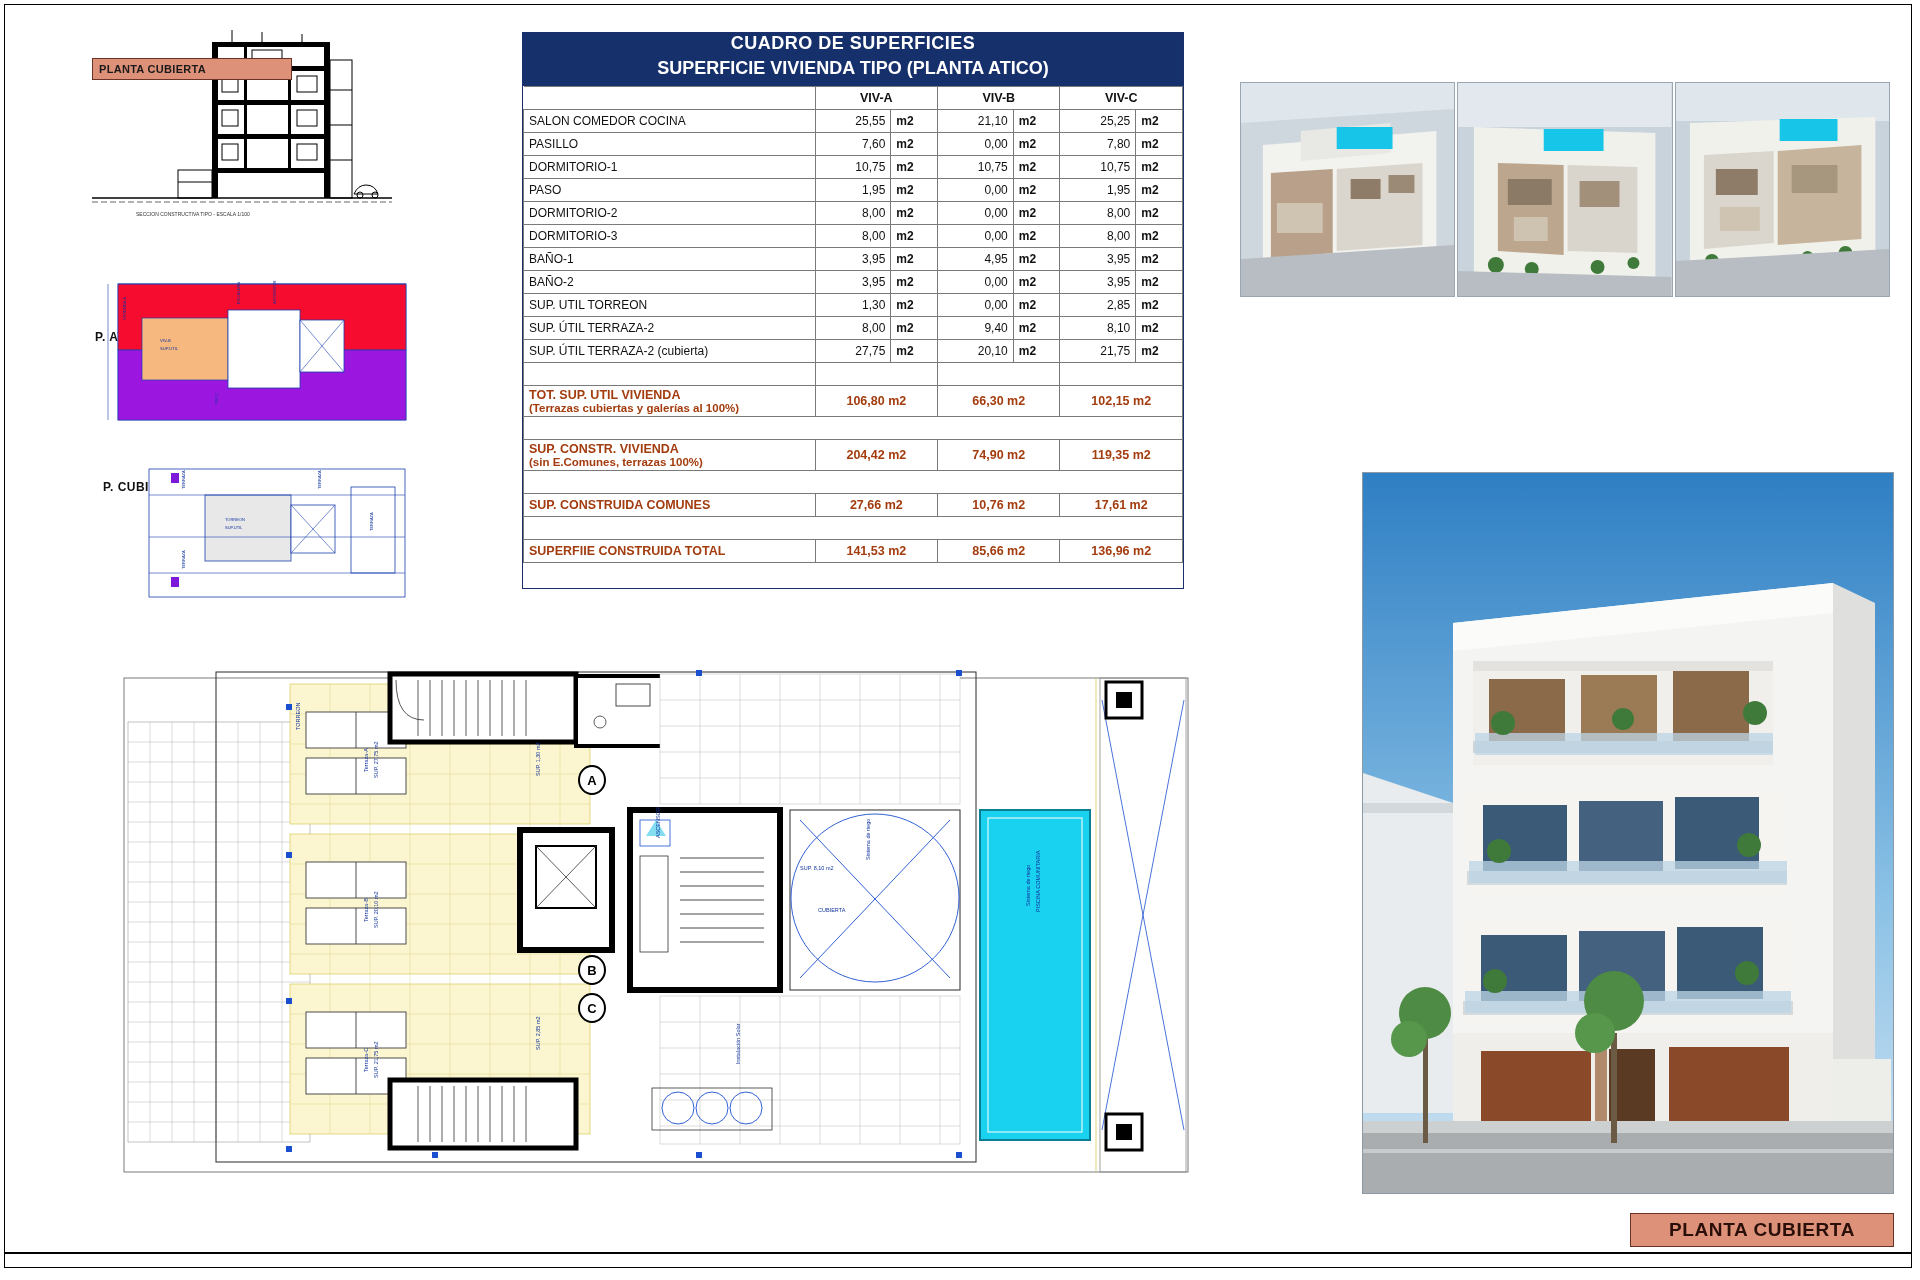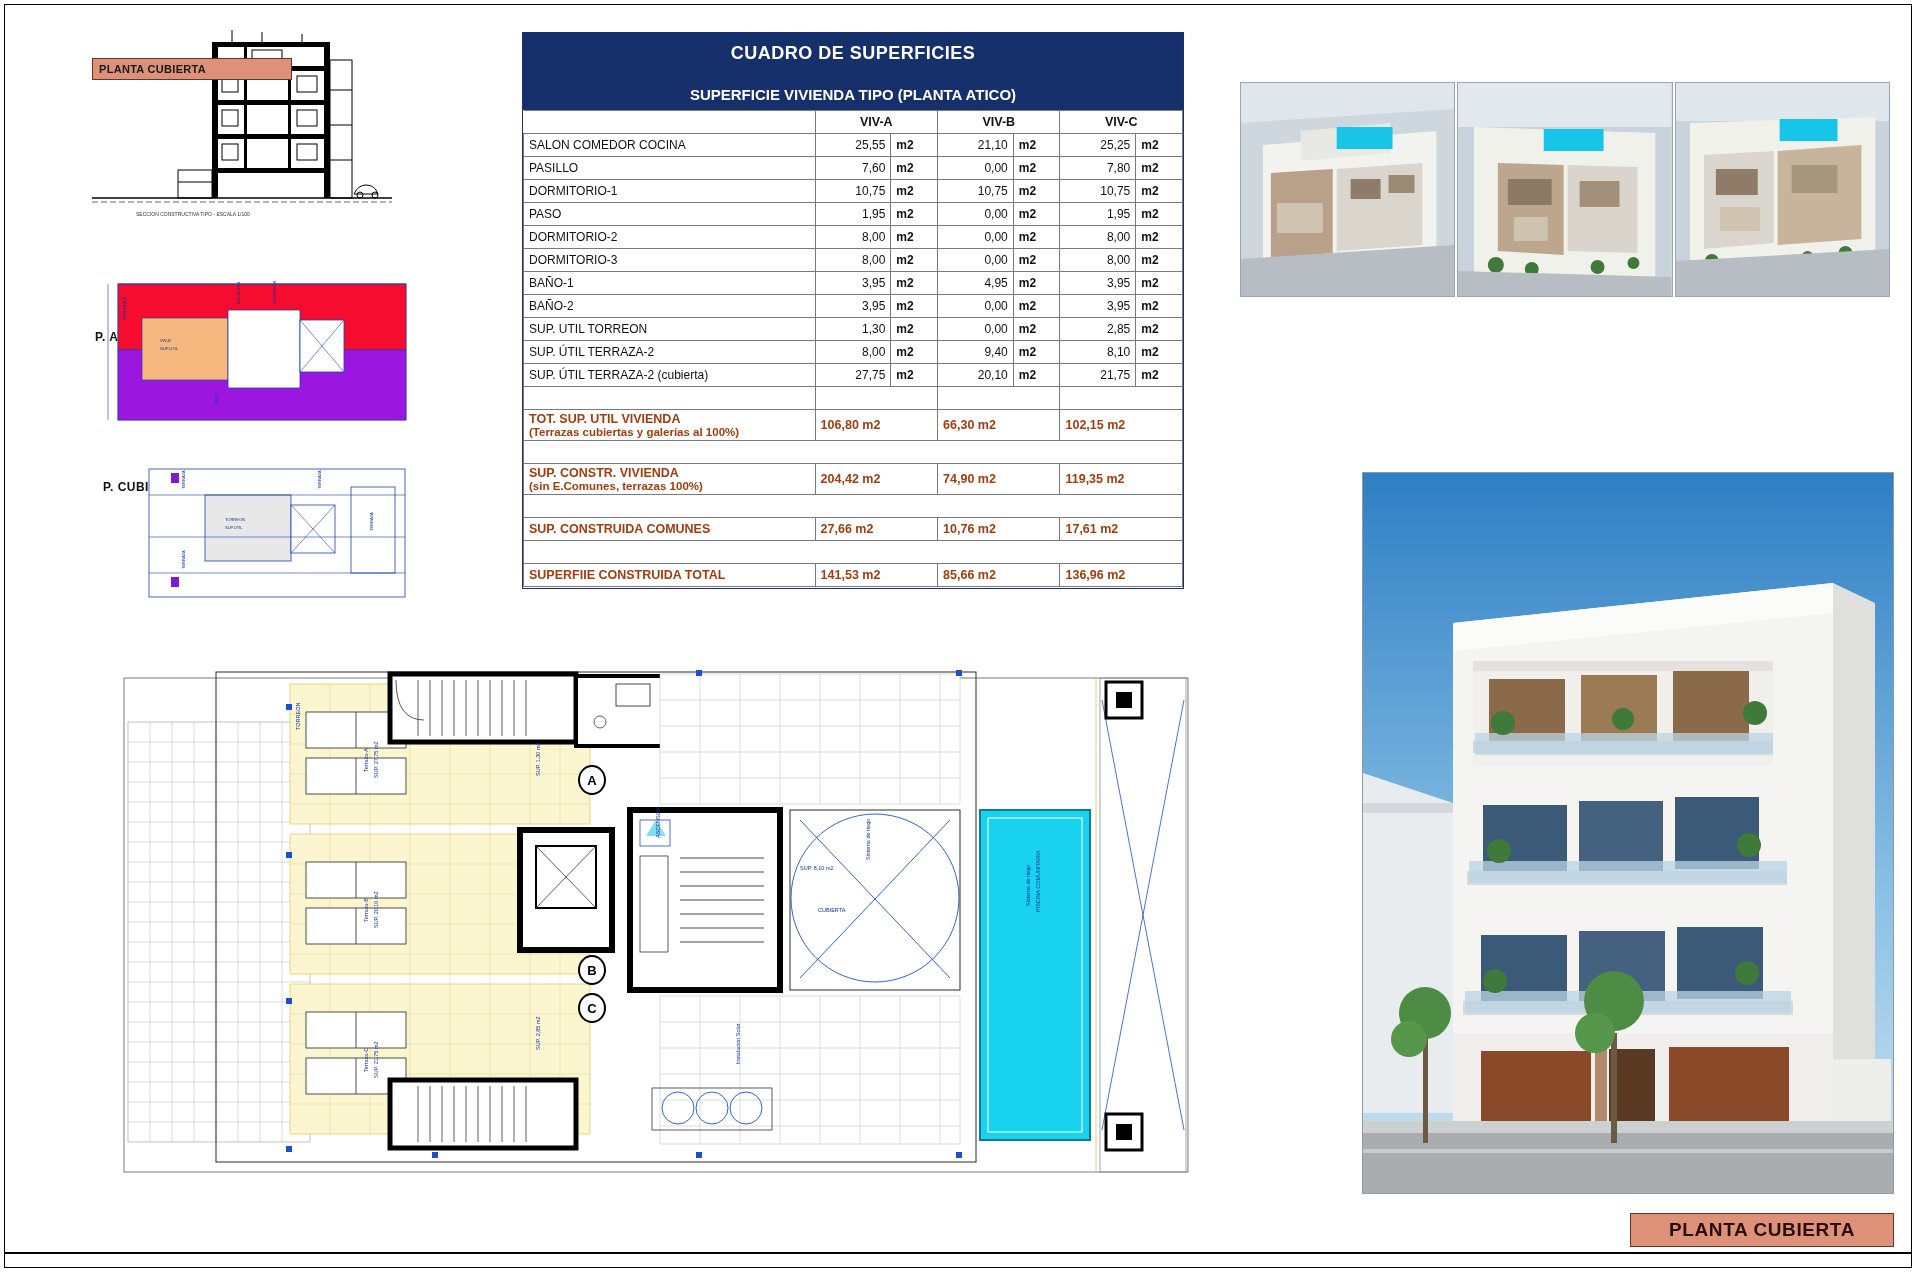--- a/index.html
+++ b/index.html
@@ -26,33 +26,33 @@
 
   
   #atico-block{position:absolute;left:100px;top:280px;width:320px;height:150px;}
   #atico-label{position:absolute;left:95px;top:330px;font-size:12px;font-weight:bold;color:#111;letter-spacing:.5px;}
   #cubiertas-block{position:absolute;left:145px;top:465px;width:270px;height:140px;}
   #cubiertas-label{position:absolute;left:103px;top:480px;font-size:12px;font-weight:bold;color:#111;letter-spacing:.5px;
      writing-mode:horizontal-tb;white-space:nowrap;}
 
   
   #table-wrap{position:absolute;left:522px;top:32px;width:660px;height:555px;border:1px solid #1a2f6b;background:#fff;}
-  #table-head{background:#16306b;color:#fff;text-align:center;padding:10px 0 7px 0;}
+  #table-head{background:#16306b;color:#fff;text-align:center;padding:0 0 7px 0;}
   #table-head .t1{font-size:18px;font-weight:bold;letter-spacing:.5px;}
-  #table-head .t2{font-size:15px;font-weight:bold;margin-top:22px;}
+  #table-head .t2{font-size:18px;font-weight:bold;margin-top:4px;}
   table.surf{border-collapse:collapse;width:100%;font-size:12px;color:#111;}
   table.surf td{border:1px solid #7a7a7a;padding:2px 5px;height:18px;}
   td.rowname{width:270px;}
   td.val{width:62px;text-align:right;padding-right:3px;}
   td.unit{width:34px;text-align:left;padding-left:2px;font-weight:bold;}
   th.colhead{border:1px solid #7a7a7a;font-size:12.5px;font-weight:bold;text-align:center;height:20px;background:#fff;}
   .blank-row td{height:10px;border-left:1px solid #7a7a7a;border-right:1px solid #7a7a7a;border-top:none;border-bottom:none;}
   .sumrow td{color:#a33c0e;font-weight:bold;font-size:12.5px;}
   .sumrow .sub{display:block;font-size:11.5px;font-weight:bold;}
-  .sumval{text-align:left;font-weight:bold;color:#a33c0e;font-size:12.5px;border-radius:6px;}
+  .sumval{text-align:center;font-weight:bold;color:#a33c0e;font-size:12.5px;border-radius:6px;}
   .spacer td{height:8px;border:none;}
 
   
   #render-strip{position:absolute;left:1240px;top:82px;width:650px;height:215px;display:flex;gap:2px;}
   .render-cell{flex:1;position:relative;overflow:hidden;background:#cfd8e2;border:1px solid #9aa6b2;}
   #facade-render{position:absolute;left:1362px;top:472px;width:530px;height:720px;border:1px solid #8d9aa6;overflow:hidden;background:#9ec7e8;}
 
   
   #floorplan{position:absolute;left:100px;top:660px;width:1120px;height:530px;}
 

